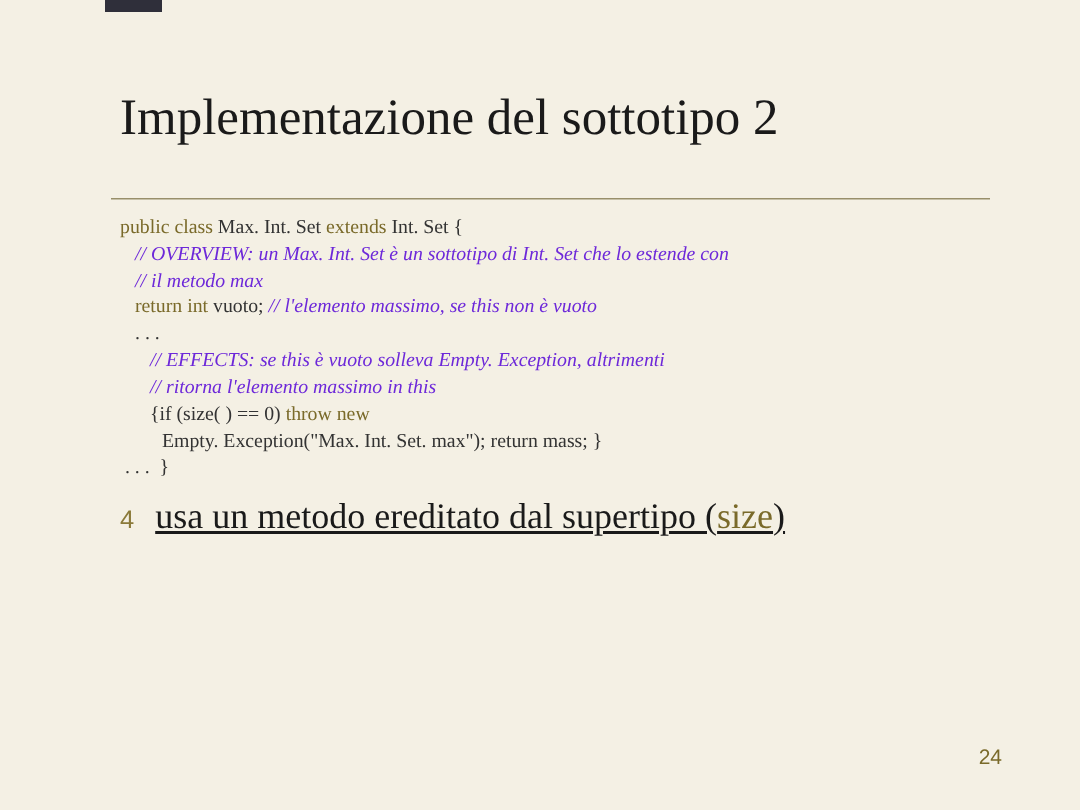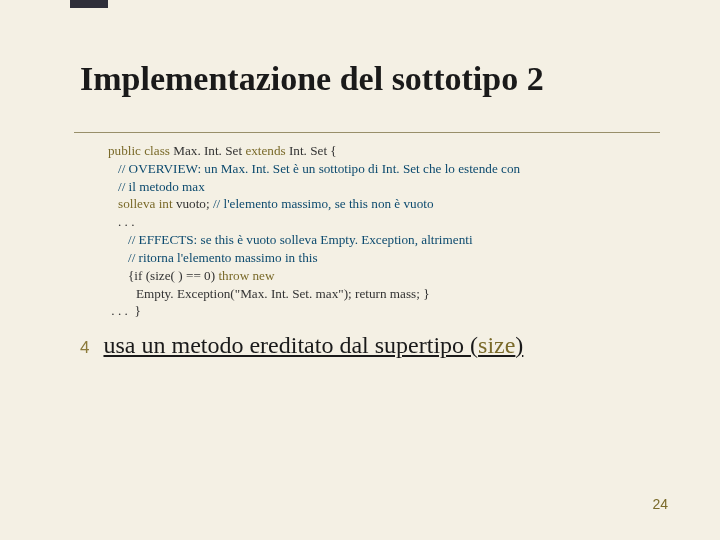--- a/index.html
+++ b/index.html
@@ -19,41 +19,40 @@
     width: 38px;
     height: 8px;
     background: #2f2f3a;
   }
   .title {
     position: absolute;
     top: 60px;
     left: 80px;
     font-size: 34px;
     color: #1a1a1a;
-    font-weight: bold;
   }
   .hr {
     position: absolute;
     top: 132px;
     left: 74px;
     right: 60px;
     border-top: 1px solid #988f6a;
   }
   .code-block {
     position: absolute;
     top: 142px;
     left: 80px;
     right: 60px;
     font-size: 13.2px;
     line-height: 1.35;
     color: #333;
   }
-  .code-block .line { white-space: pre; margin-left: 28px; }
+  .code-block .line { white-space: pre; }
   .kw { color: #7a6a2a; }
-  .comment { color: #0c4a6e; }
+  .comment { font-style: italic; color: #6d28d9; }
   .indent1 { padding-left: 10px; }
   .indent2 { padding-left: 20px; }
   .indent3 { padding-left: 28px; }
   .bullet-row {
     position: absolute;
     top: 332px;
     left: 80px;
     display: flex;
     align-items: baseline;
     gap: 14px;
@@ -85,21 +84,21 @@
 <div class="top-bar"></div>
 
 <div class="title">Implementazione del sottotipo 2</div>
 
 <div class="hr"></div>
 
 <div class="code-block">
   <div class="line"><span class="kw">public class</span><span> Max. Int. Set </span><span class="kw">extends</span><span> Int. Set {</span></div>
   <div class="line indent1 comment">// OVERVIEW: un Max. Int. Set è un sottotipo di Int. Set che lo estende con</div>
   <div class="line indent1 comment">// il metodo max</div>
-  <div class="line indent1"><span class="kw">solleva int</span><span> vuoto; </span><span class="comment">// l'elemento massimo, se this non è vuoto</span></div>
+  <div class="line indent1"><span class="kw">return int</span><span> vuoto; </span><span class="comment">// l'elemento massimo, se this non è vuoto</span></div>
   <div class="line indent1">. . .</div>
   <div class="line indent2 comment">// EFFECTS: se this è vuoto solleva Empty. Exception, altrimenti</div>
   <div class="line indent2 comment">// ritorna l'elemento massimo in this</div>
   <div class="line indent2"><span>{if (size( ) == 0) </span><span class="kw">throw new</span></div>
   <div class="line indent3">Empty. Exception("Max. Int. Set. max"); return mass; }</div>
   <div class="line"> . . .  }</div>
 </div>
 
 <div class="bullet-row">
   <span class="bullet-num">4</span>

